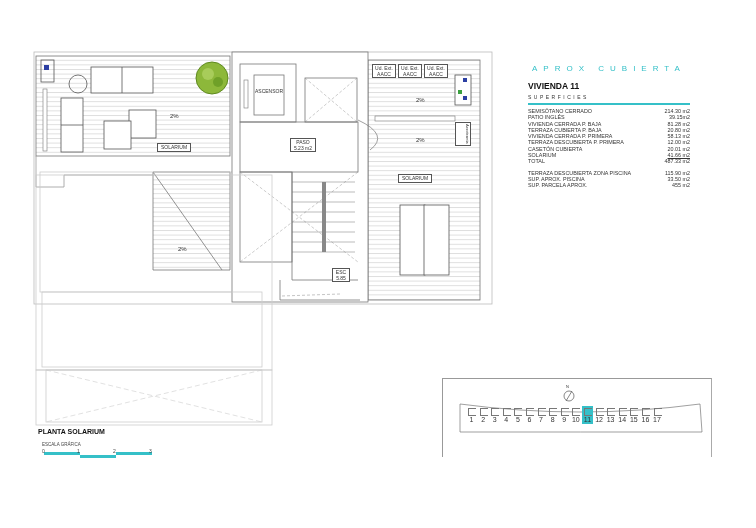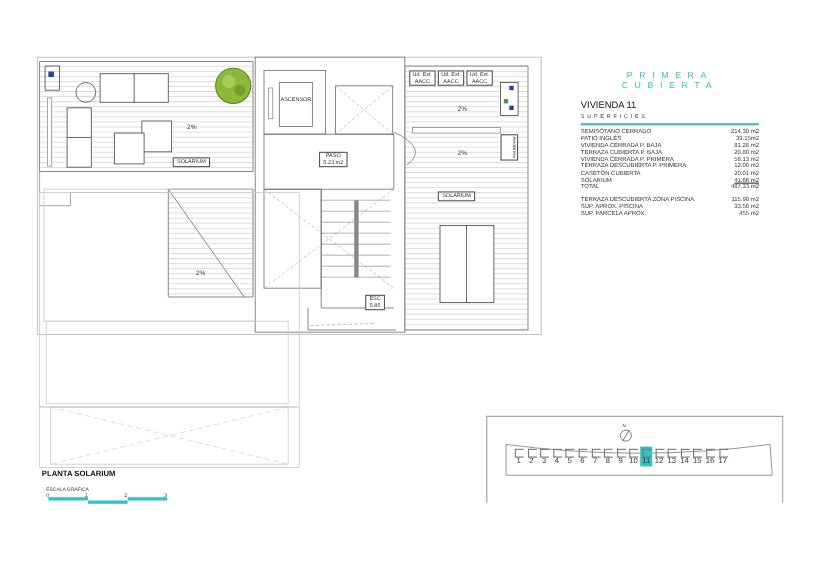--- a/index.html
+++ b/index.html
@@ -2,21 +2,21 @@
 <html><head>
 <meta charset="utf-8">
 <style>
   html, body { margin:0; padding:0; }
   body { width:756px; height:528px; background:#ffffff; position:relative; overflow:hidden; font-family:"Liberation Sans", sans-serif; color:#222; }
   .plan { position:absolute; left:0; top:0; width:756px; height:528px; }
   .lbl { position:absolute; font-size:5px; color:#333; border:1px solid #555; background:#fff; padding:0 3px; line-height:7px; font-family:"Liberation Sans", sans-serif; }
   .tiny { position:absolute; font-size:5px; color:#333; text-align:center; line-height:6px; }
   .info { position:absolute; left:528px; top:64px; width:162px; }
   .info .title { font-size:8px; letter-spacing:6px; color:#35c0c8; text-align:center; }
-  .info .vivienda { font-size:8.5px; color:#111; margin-top:8px; font-weight:normal; }
+  .info .vivienda { font-size:8.5px; color:#111; margin-top:8px; font-weight:bold; }
   .info .sup { font-size:5px; letter-spacing:2.5px; color:#333; margin-top:3px; }
   .info .bar { height:2px; background:#35c0c8; margin-top:3px; margin-bottom:3px; }
   .row { display:flex; justify-content:space-between; font-size:5.4px; line-height:6.3px; color:#333; }
   .row .v.u { text-decoration:underline; }
   .gap { height:5px; }
   .keyplan { position:absolute; left:442px; top:378px; width:268px; height:78px; border:1px solid #999; border-bottom:none; border-right:1px solid #aaa; }
   .units { position:absolute; left:466px; top:406px; display:flex; }
   .unit { width:11px; height:18px; font-size:7px; color:#333; text-align:center; position:relative; margin-right:0.6px; }
   .unit .n { position:absolute; bottom:0; left:0; right:0; line-height:8px; }
   .unit .box { position:absolute; top:2px; left:2px; width:7px; height:6px; border:1px solid #777; border-right:none; }
@@ -139,21 +139,21 @@
 <div class="tiny" style="left:398px;top:64px;width:22px;border:1px solid #555;background:#fff;">
   <div>Ud. Ext.</div>
   <div>AACC</div>
 </div>
 <div class="tiny" style="left:424px;top:64px;width:22px;border:1px solid #555;background:#fff;">
   <div>Ud. Ext.</div>
   <div>AACC</div>
 </div>
 
 <div class="info">
-  <div class="title">PRIMERA CUBIERTA</div>
+  <div class="title">APROX CUBIERTA</div>
   <div class="vivienda">VIVIENDA 11</div>
   <div class="sup">SUPERFICIES</div>
   <div class="bar"></div>
   <div>
     <div class="row">
         <span>SEMISÓTANO CERRADO</span>
         <span class="v">214.30 m2</span>
       </div>
     <div class="row">
         <span>PATIO INGLÉS</span>

